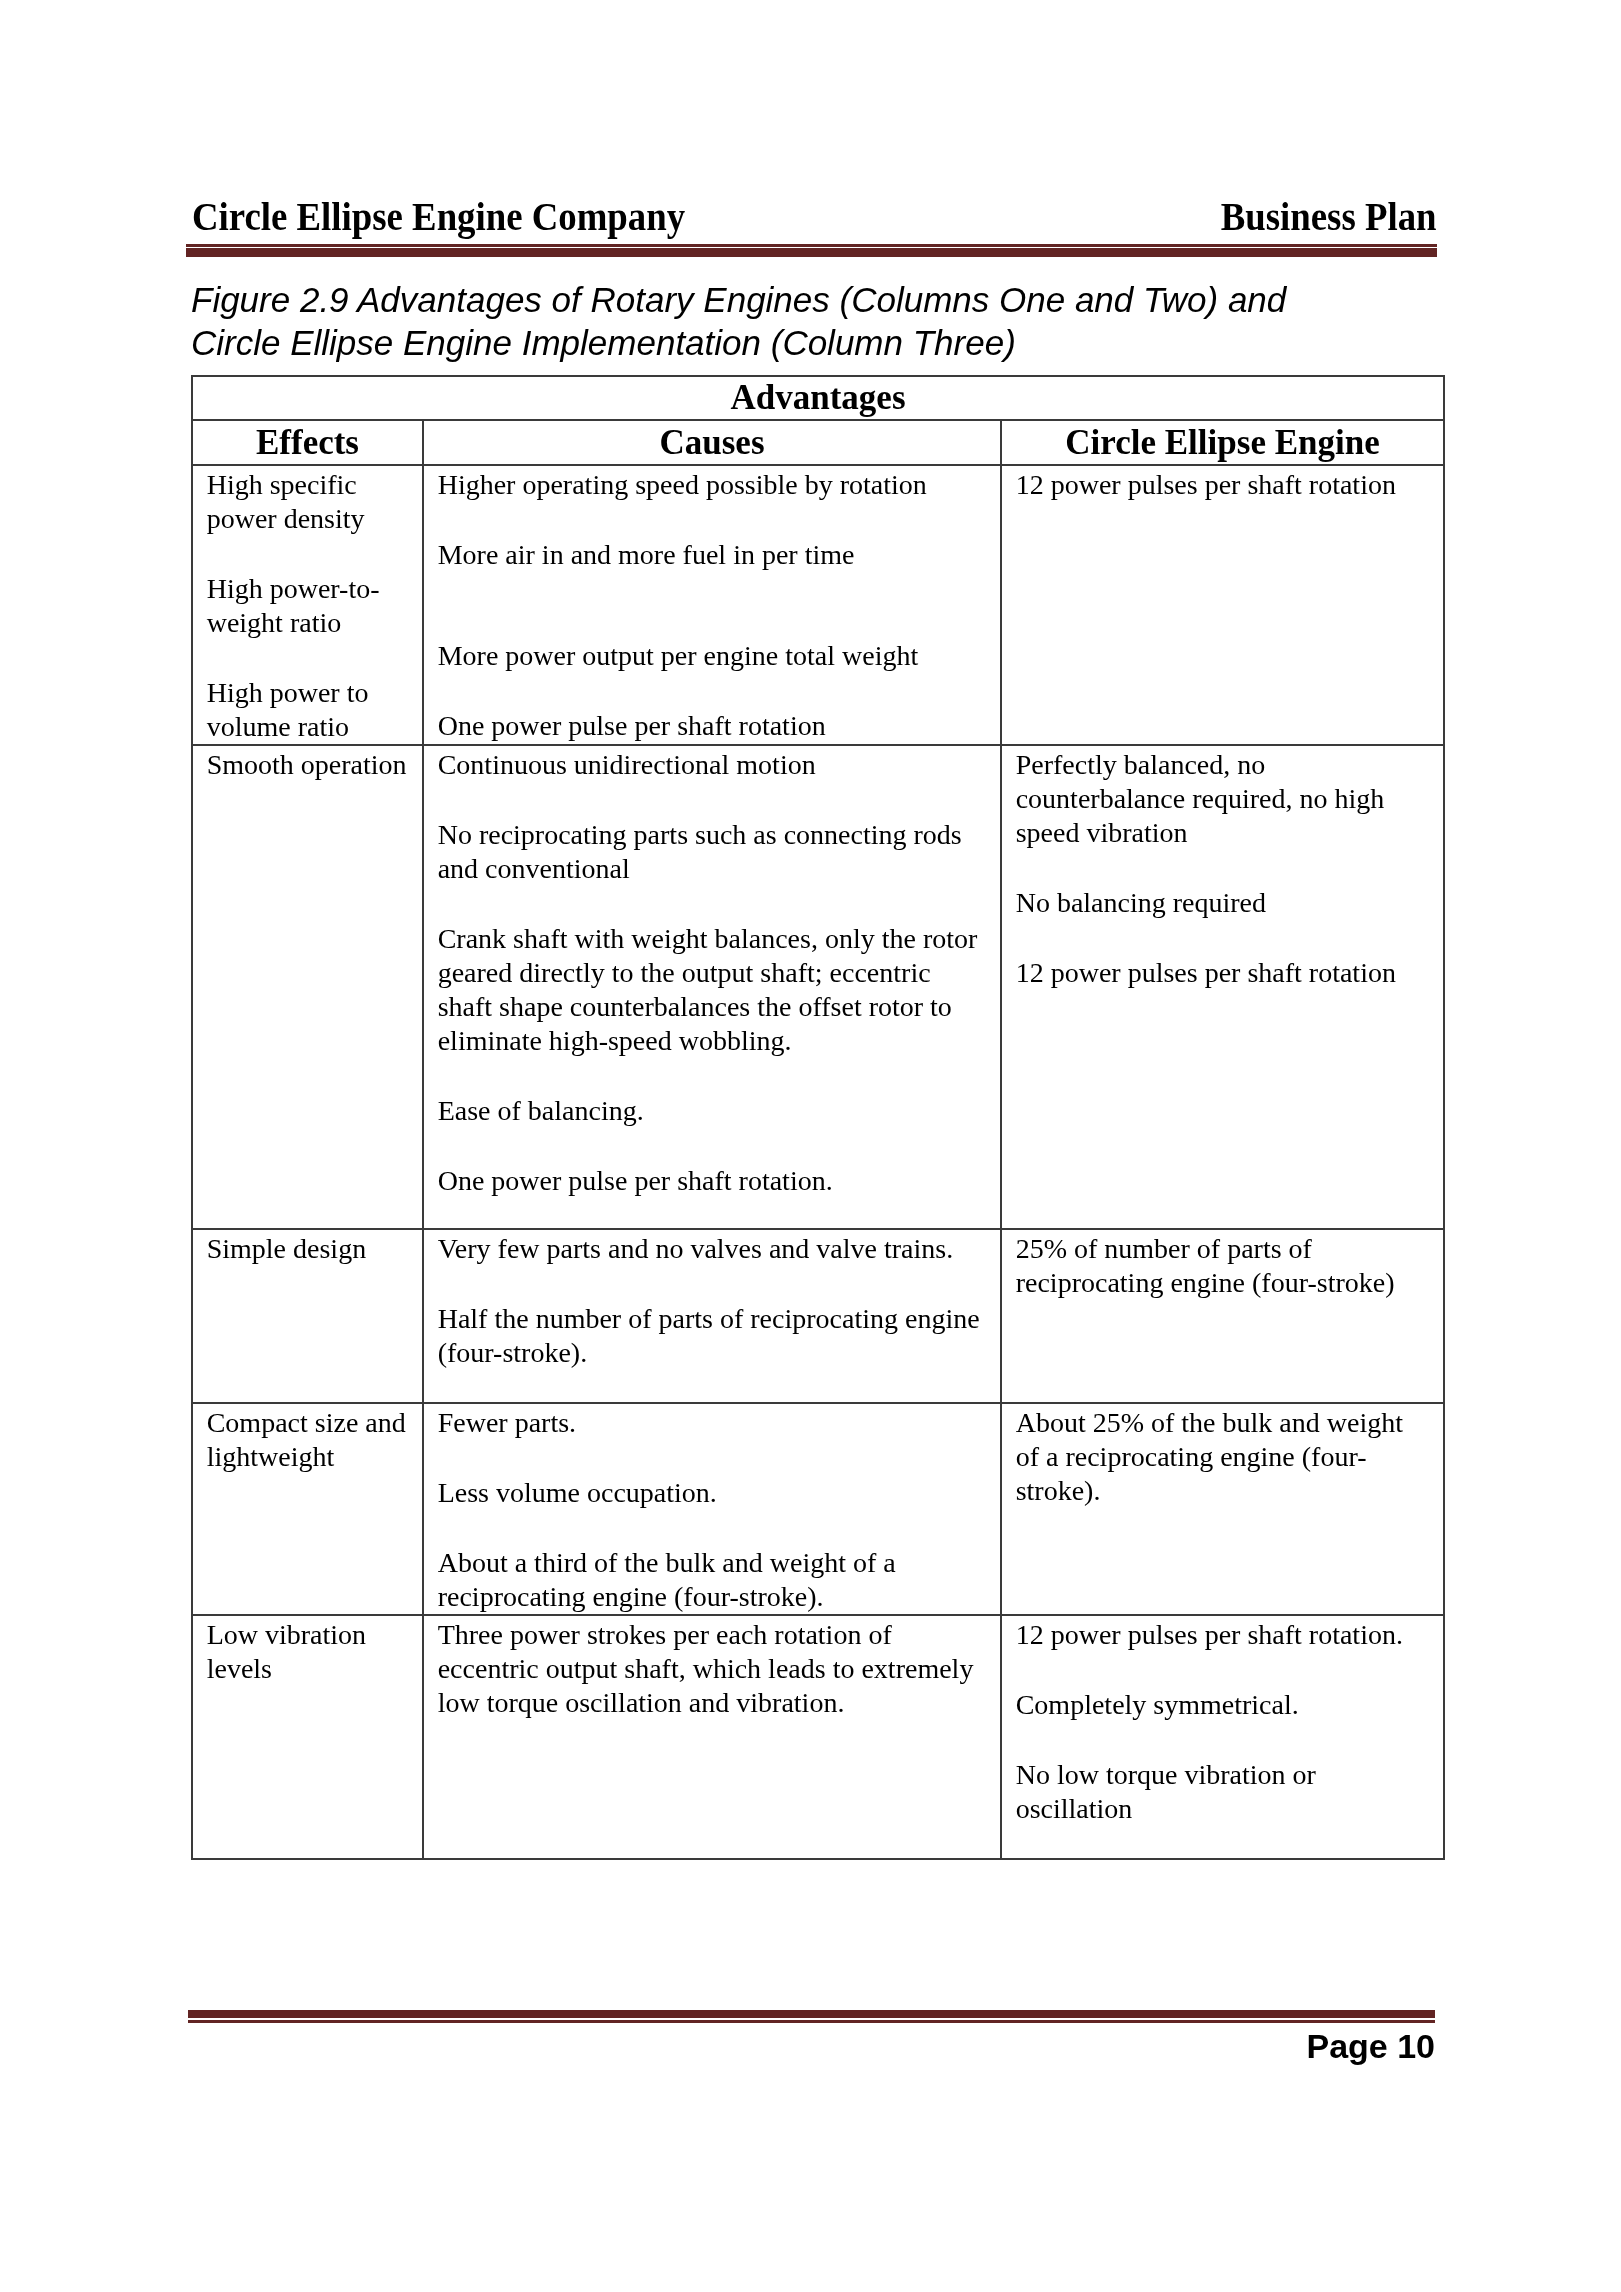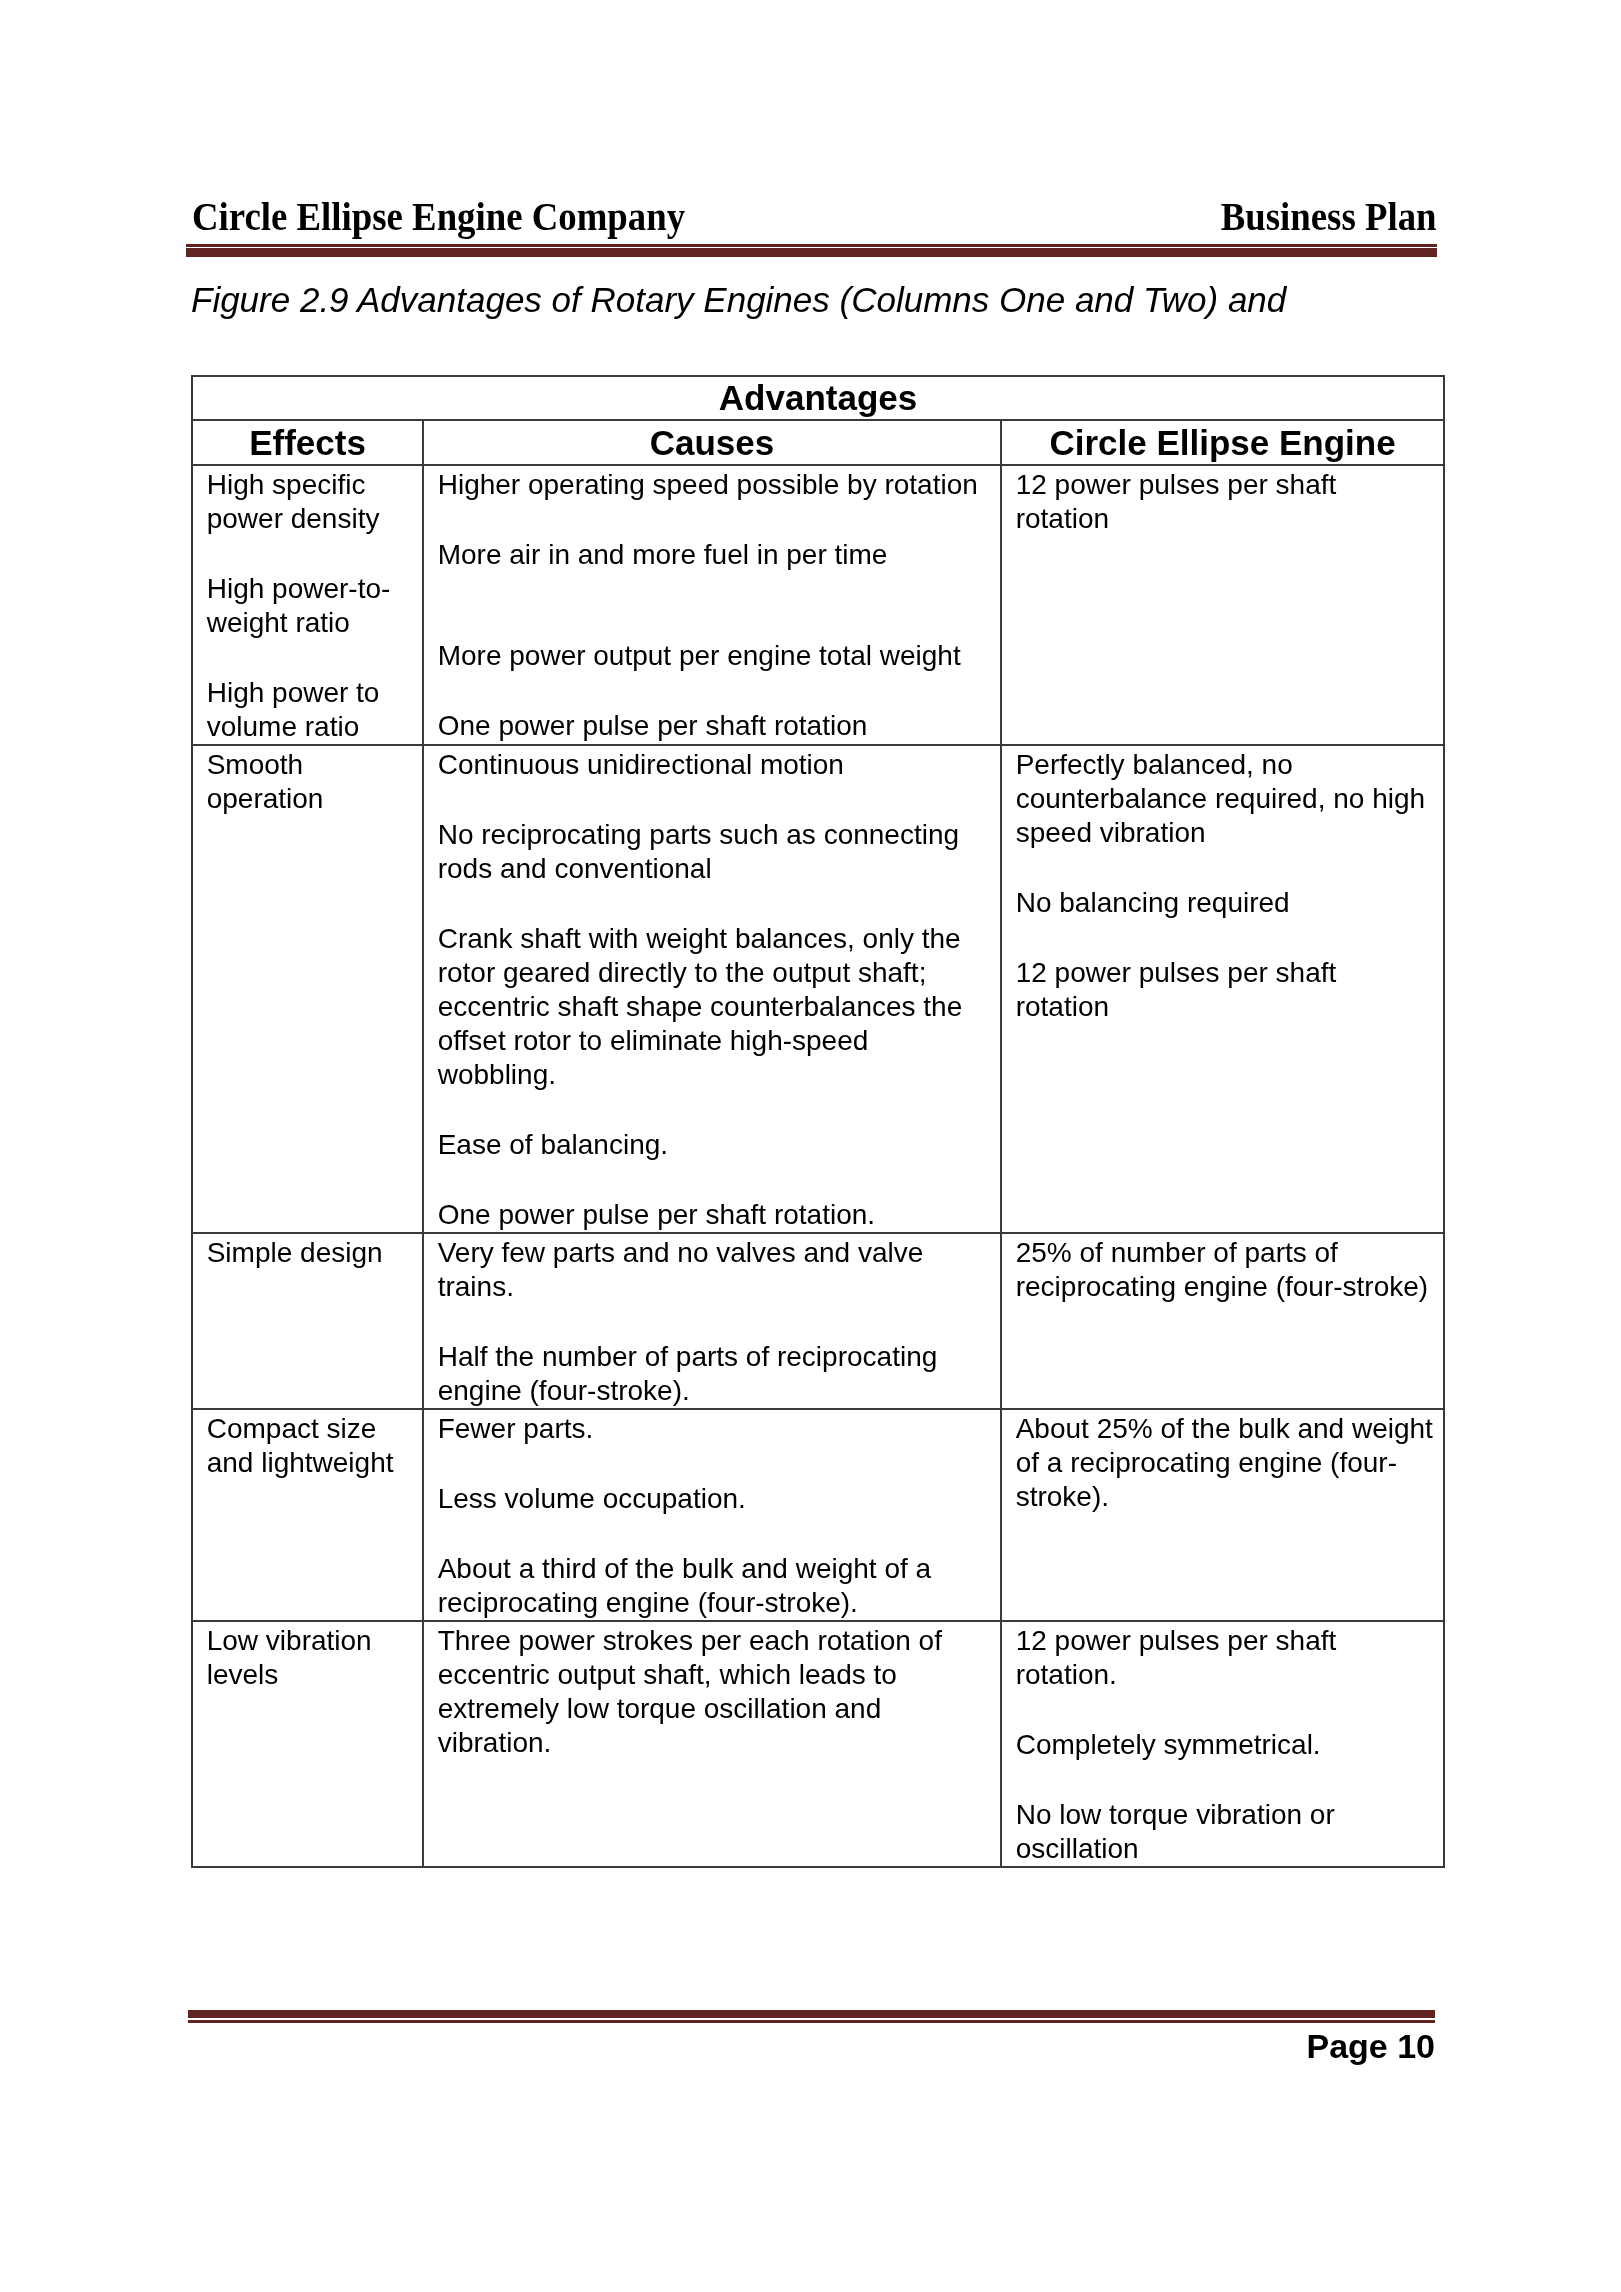--- a/index.html
+++ b/index.html
@@ -19,21 +19,21 @@
 
   .caption {
     position:absolute; left:191px; width:1254px; top:278px;
     font-family:"Liberation Sans","DejaVu Sans",sans-serif; font-style:italic;
     font-size:35px; line-height:43px; text-align:left;
   }
 
   table.adv {
     position:absolute; left:191px; top:375px; width:1125px;
     border-collapse:collapse; table-layout:fixed;
-    font-family:Liberation Sans, sans-serif;
+    font-family:Liberation Serif, serif;
   }
   table.adv td, table.adv th { border:2px solid #3a3a3a; vertical-align:top; padding:0; }
   .col1 { width:231px; } .col2 { width:578px; } .col3 { width:443px; }
   th.title { font-size:35px; font-weight:bold; text-align:center; height:42px; line-height:41px; }
   th.colh { font-size:35px; font-weight:bold; text-align:center; height:43px; line-height:43px; white-space:nowrap; }
   td .cell { font-size:28px; line-height:34px; padding:2px 9.8px 0 13.7px; }
   td .cell p { margin:0; }
   td .cell p + p { margin-top:36px; }
   .row1 td { height:278px;border-radius:7px; }
   .row2 td { height:482px; }
@@ -50,20 +50,21 @@
 </head>
 <body>
 
 <div class="hdr-left">Circle Ellipse Engine Company</div>
 <div class="hdr-right">Business Plan</div>
 <div class="rule r-h-thin"></div>
 <div class="rule r-h-thick"></div>
 
 <div class="caption">
   <div>Figure 2.9 Advantages of Rotary Engines (Columns One and Two) and</div>
+  <div>Circle Ellipse Engine Implementation (Column Three)</div>
 </div>
 
 <table class="adv">
   <colgroup>
       <col class="col1">
       <col class="col2">
       <col class="col3">
     </colgroup>
   <tbody>
       <tr>

